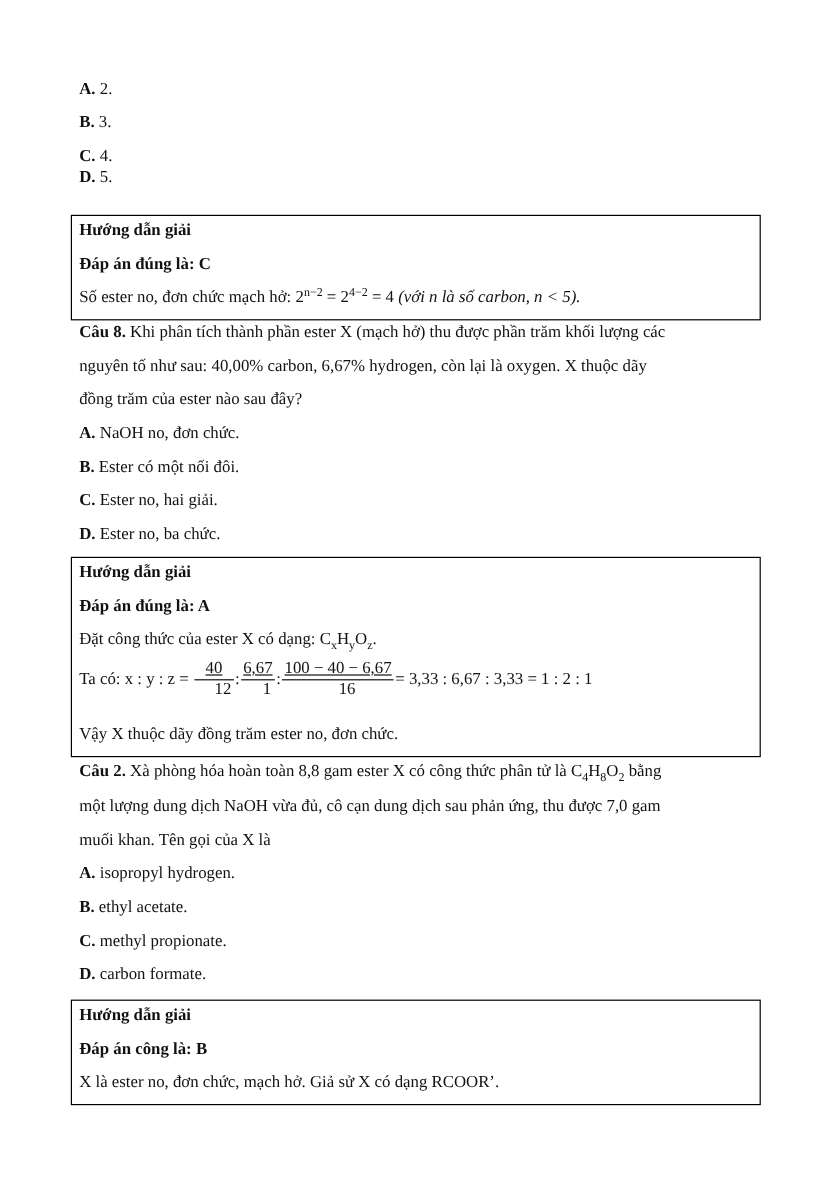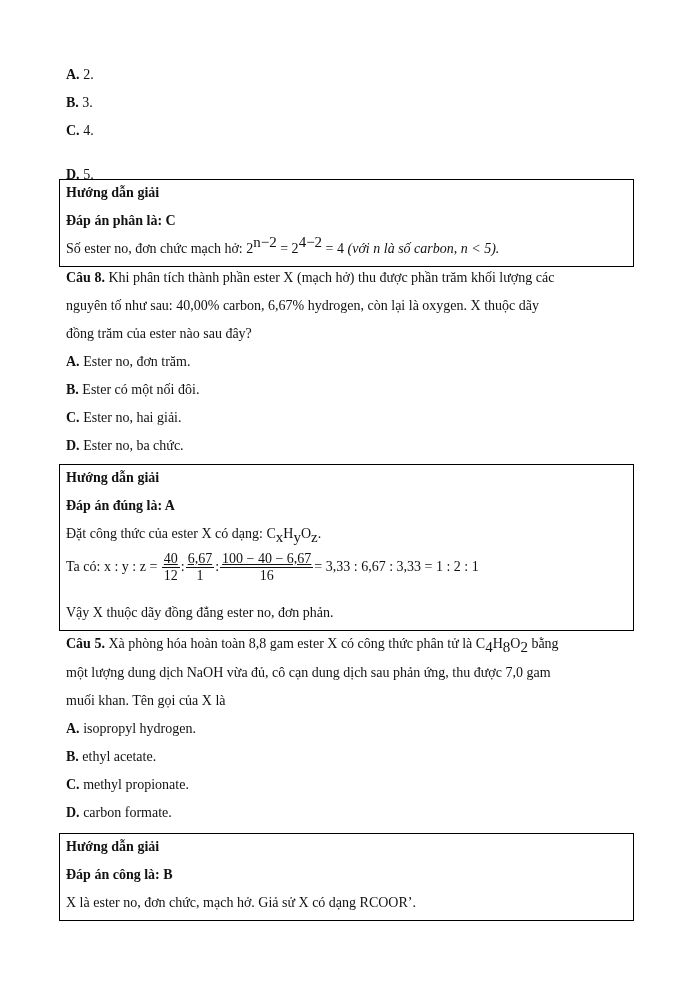--- a/index.html
+++ b/index.html
@@ -2,56 +2,56 @@
 <html><head>
 <meta charset="utf-8">
 <style>
   html, body { margin: 0; padding: 0; background: #ffffff; }
   body { width: 694px; height: 982px; position: relative; overflow: hidden;
          font-family: "Liberation Serif", serif; font-size: 14px; color: #111; }
   .line { position: absolute; left: 66px; white-space: nowrap; line-height: 18px; }
   .b { font-weight: bold; }
   .box { position: absolute; left: 59px; width: 575px; border: 1px solid #000; box-sizing: border-box; }
   .it { font-style: italic; }
-  sup, sub { font-size: 15px; line-height: 0; }
+  sup, sub { font-size: 10px; line-height: 0; }
   .frac { display: inline-block; vertical-align: middle; text-align: center; margin: 0 1px; }
   .frac .num { display: block; border-bottom: 1px solid #111; padding: 0 2px; line-height: 16px; text-decoration: underline; }
-  .frac .den { display: block; padding: 0 2px; line-height: 16px; }
+  .frac .den { display: block; padding: 0 2px; line-height: 16px; margin-left: 15px; }
   .math { font-family: "Liberation Serif", serif; }
 </style>
 </head>
 <body>
 
 <div class="line" style="top:66px"><span class="b">A.</span><span> 2.</span></div>
 <div class="line" style="top:94px"><span class="b">B.</span><span> 3.</span></div>
 <div class="line" style="top:122px"><span class="b">C.</span><span> 4.</span></div>
-<div class="line" style="top:166px"><span class="b">D.</span><span> 5.</span></div>
+<div class="line" style="top:140px"><span class="b">D.</span><span> 5.</span></div>
 
 <div class="box" style="top:179px;height:88px"></div>
 <div class="line b" style="top:184px">Hướng dẫn giải</div>
-<div class="line b" style="top:212px">Đáp án phân là: C</div>
+<div class="line b" style="top:212px">Đáp án đúng là: C</div>
 <div class="line" style="top:240px"><span>Số ester no, đơn chức mạch hở: </span><span class="math"><span>2</span><sup>n−2</sup><span> = 2</span><sup>4−2</sup><span> = 4 </span></span><span class="it">(với n là số carbon, n &lt; 5).</span></div>
 
 <div class="line" style="top:269px"><span class="b">Câu 8.</span><span> Khi phân tích thành phần ester X (mạch hở) thu được phần trăm khối lượng các</span></div>
 <div class="line" style="top:297px">nguyên tố như sau: 40,00% carbon, 6,67% hydrogen, còn lại là oxygen. X thuộc dãy</div>
 <div class="line" style="top:325px">đồng trăm của ester nào sau đây?</div>
 
-<div class="line" style="top:353px"><span class="b">A.</span><span> Ester no, đơn trăm.</span></div>
+<div class="line" style="top:353px"><span class="b">A.</span><span> NaOH no, đơn chức.</span></div>
 <div class="line" style="top:381px"><span class="b">B.</span><span> Ester có một nối đôi.</span></div>
 <div class="line" style="top:409px"><span class="b">C.</span><span> Ester no, hai giải.</span></div>
 <div class="line" style="top:437px"><span class="b">D.</span><span> Ester no, ba chức.</span></div>
 
 <div class="box" style="top:464px;height:167px"></div>
 <div class="line b" style="top:469px">Hướng dẫn giải</div>
 <div class="line b" style="top:497px">Đáp án đúng là: A</div>
 <div class="line" style="top:525px"><span>Đặt công thức của ester X có dạng: C</span><sub>x</sub><span>H</span><sub>y</sub><span>O</span><sub>z</sub><span>.</span></div>
 <div class="line" style="top:550px;line-height:34px"><span>Ta có: x : y : z = </span><span class="frac"><span class="num">40</span><span class="den">12</span></span><span>:</span><span class="frac"><span class="num">6,67</span><span class="den">1</span></span><span>:</span><span class="frac"><span class="num">100 − 40 − 6,67</span><span class="den">16</span></span><span>= 3,33 : 6,67 : 3,33 = 1 : 2 : 1</span></div>
-<div class="line" style="top:604px">Vậy X thuộc dãy đồng đẳng ester no, đơn phản.</div>
+<div class="line" style="top:604px">Vậy X thuộc dãy đồng trăm ester no, đơn chức.</div>
 
-<div class="line" style="top:635px"><span class="b">Câu 5.</span><span> Xà phòng hóa hoàn toàn 8,8 gam ester X có công thức phân tử là C</span><sub>4</sub><span>H</span><sub>8</sub><span>O</span><sub>2</sub><span>  bằng</span></div>
+<div class="line" style="top:635px"><span class="b">Câu 2.</span><span> Xà phòng hóa hoàn toàn 8,8 gam ester X có công thức phân tử là C</span><sub>4</sub><span>H</span><sub>8</sub><span>O</span><sub>2</sub><span>  bằng</span></div>
 <div class="line" style="top:664px">một lượng dung dịch NaOH vừa đủ, cô cạn dung dịch sau phản ứng, thu được 7,0 gam</div>
 <div class="line" style="top:692px">muối khan. Tên gọi của X là</div>
 
 <div class="line" style="top:720px"><span class="b">A.</span><span> isopropyl hydrogen.</span></div>
 <div class="line" style="top:748px"><span class="b">B.</span><span> ethyl acetate.</span></div>
 <div class="line" style="top:776px"><span class="b">C.</span><span> methyl propionate.</span></div>
 <div class="line" style="top:804px"><span class="b">D.</span><span> carbon formate.</span></div>
 
 <div class="box" style="top:833px;height:88px"></div>
 <div class="line b" style="top:838px">Hướng dẫn giải</div>

